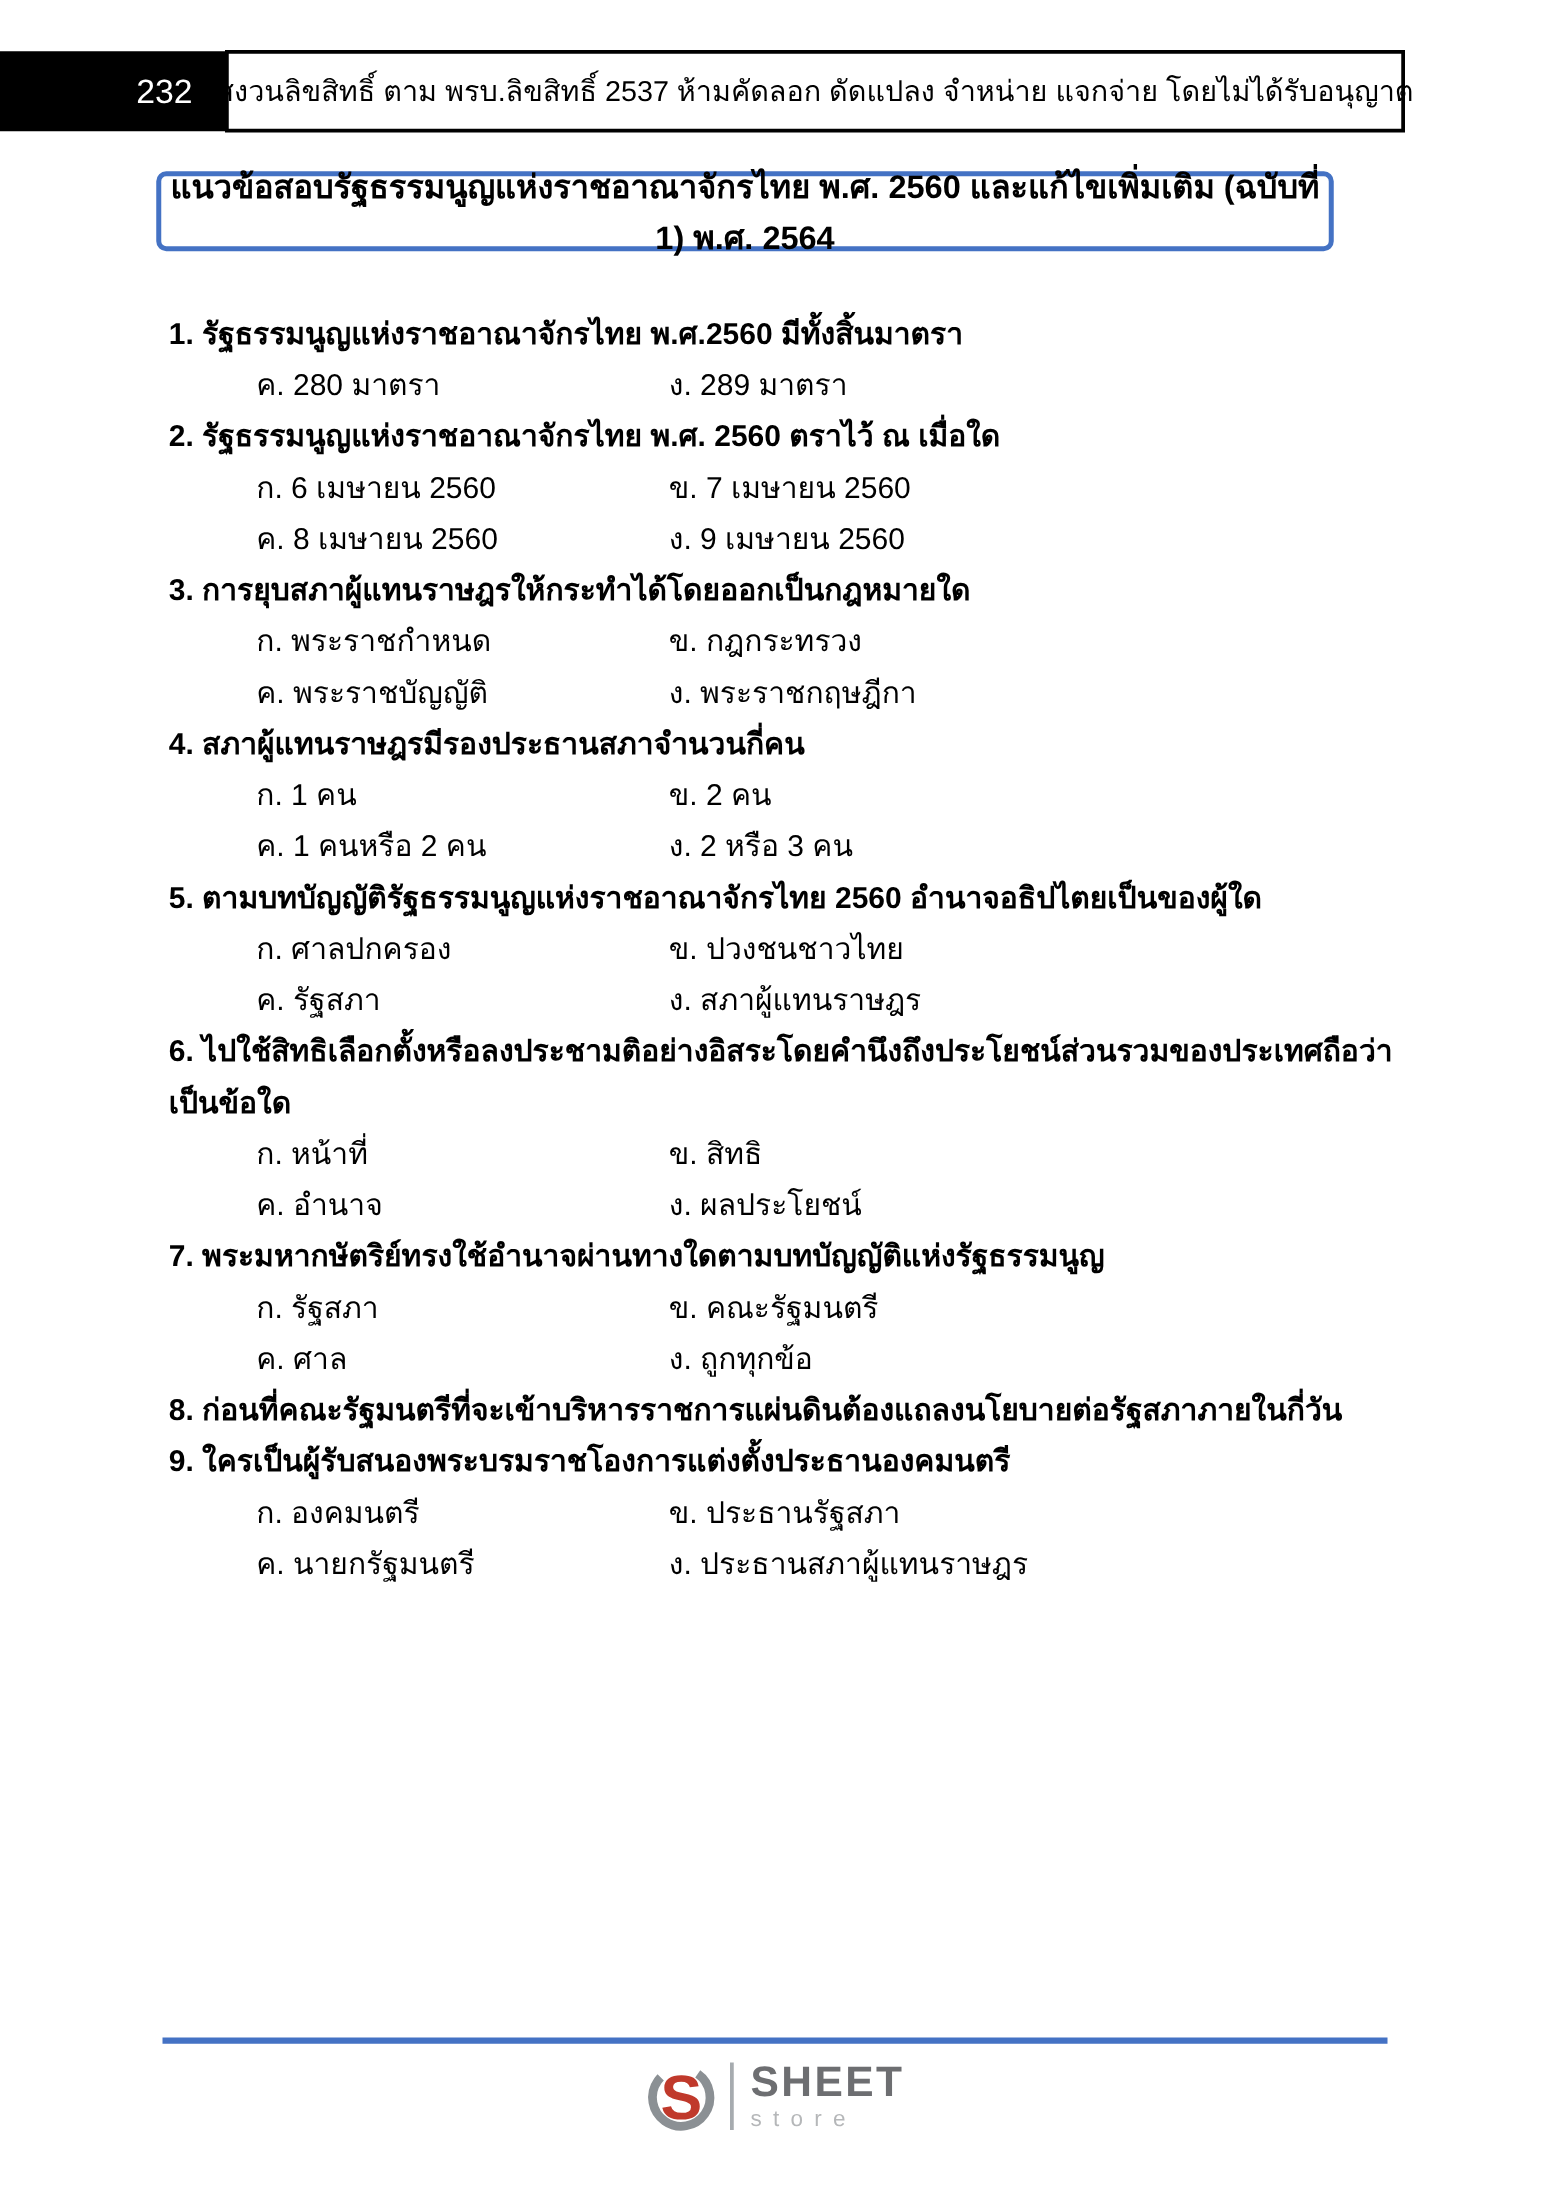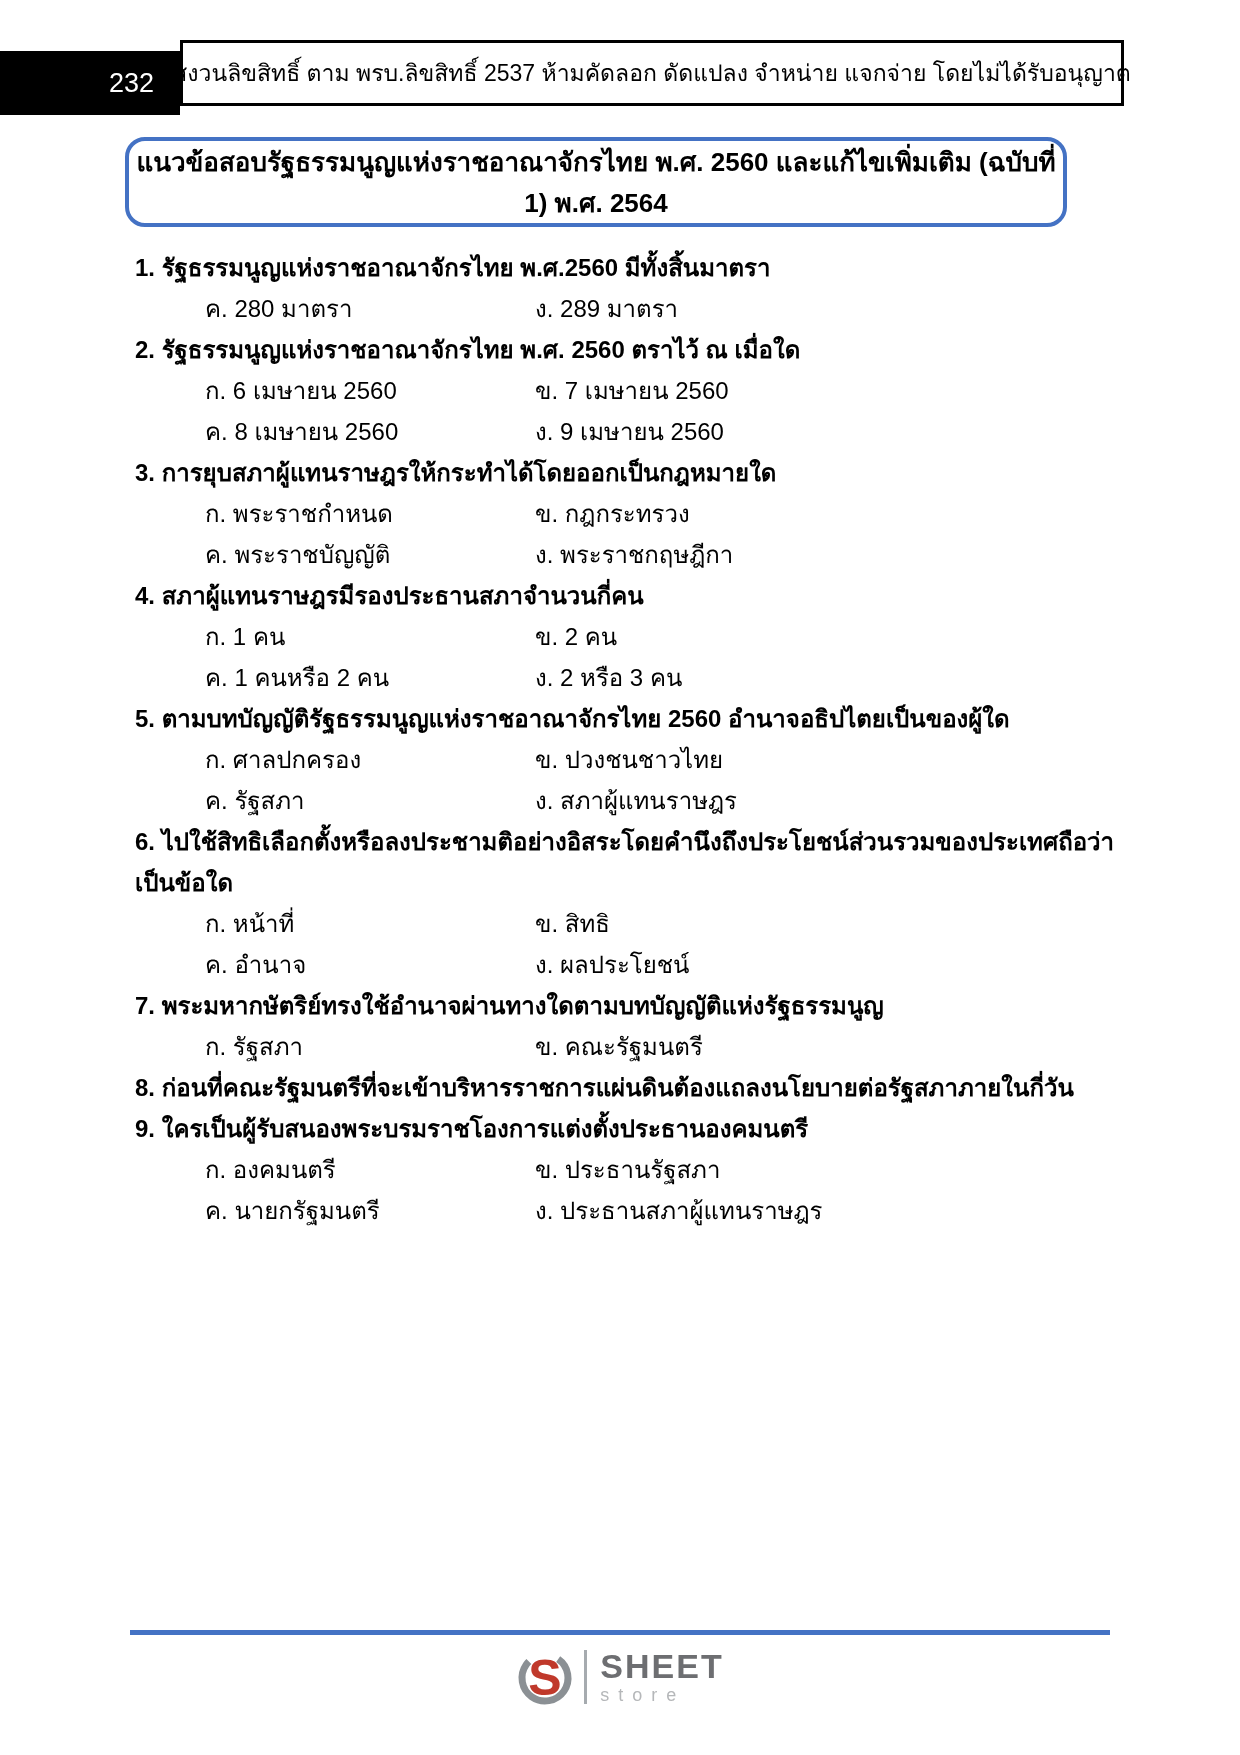--- a/index.html
+++ b/index.html
@@ -9,21 +9,21 @@
     position: relative;
     background: #ffffff;
     font-family: "Liberation Sans", "DejaVu Sans", sans-serif;
     color: #000000;
     overflow: hidden;
   }
 
   
   .page-number-box {
     position: absolute;
-    left: 0; top: 51px;
+    left: 0; top: 41px;
     width: 180px; height: 64px;
     background: #000000;
     color: #ffffff;
     display: flex;
     align-items: center;
     justify-content: flex-end;
     padding-right: 26px;
     box-sizing: border-box;
     font-size: 27px;
   }
@@ -37,23 +37,23 @@
     align-items: center;
     justify-content: center;
     font-size: 23px;
     white-space: nowrap;
   }
 
   
   .title-box {
     position: absolute;
     left: 125px; top: 137px;
-    width: 942px; height: 90px;
+    width: 942px; height: 64px;
     border: 4px solid #4472C4;
-    border-radius: 20px;
+    border-radius: 8px;
     box-sizing: border-box;
     display: flex;
     align-items: center;
     justify-content: center;
     font-size: 26px;
     font-weight: bold;
     padding: 0 6px;
     text-align: center;
   }
 
@@ -154,20 +154,21 @@
       <div class="choice-row"><span class="choice-a">ค. รัฐสภา</span><span class="choice-b">ง. สภาผู้แทนราษฎร</span></div>
     </div>
     <div class="question">
       <div class="q-heading">6. ไปใช้สิทธิเลือกตั้งหรือลงประชามติอย่างอิสระโดยคำนึงถึงประโยชน์ส่วนรวมของประเทศถือว่าเป็นข้อใด</div>
       <div class="choice-row"><span class="choice-a">ก. หน้าที่</span><span class="choice-b">ข. สิทธิ</span></div>
       <div class="choice-row"><span class="choice-a">ค. อำนาจ</span><span class="choice-b">ง. ผลประโยชน์</span></div>
     </div>
     <div class="question">
       <div class="q-heading">7. พระมหากษัตริย์ทรงใช้อำนาจผ่านทางใดตามบทบัญญัติแห่งรัฐธรรมนูญ</div>
       <div class="choice-row"><span class="choice-a">ก. รัฐสภา</span><span class="choice-b">ข. คณะรัฐมนตรี</span></div>
+      <div class="choice-row"><span class="choice-a">ค. ศาล</span><span class="choice-b">ง. ถูกทุกข้อ</span></div>
     </div>
     <div class="question">
       <div class="q-heading">8. ก่อนที่คณะรัฐมนตรีที่จะเข้าบริหารราชการแผ่นดินต้องแถลงนโยบายต่อรัฐสภาภายในกี่วัน</div>
     </div>
     <div class="question">
       <div class="q-heading">9. ใครเป็นผู้รับสนองพระบรมราชโองการแต่งตั้งประธานองคมนตรี</div>
       <div class="choice-row"><span class="choice-a">ก. องคมนตรี</span><span class="choice-b">ข. ประธานรัฐสภา</span></div>
       <div class="choice-row"><span class="choice-a">ค. นายกรัฐมนตรี</span><span class="choice-b">ง. ประธานสภาผู้แทนราษฎร</span></div>
     </div>
   </div>

